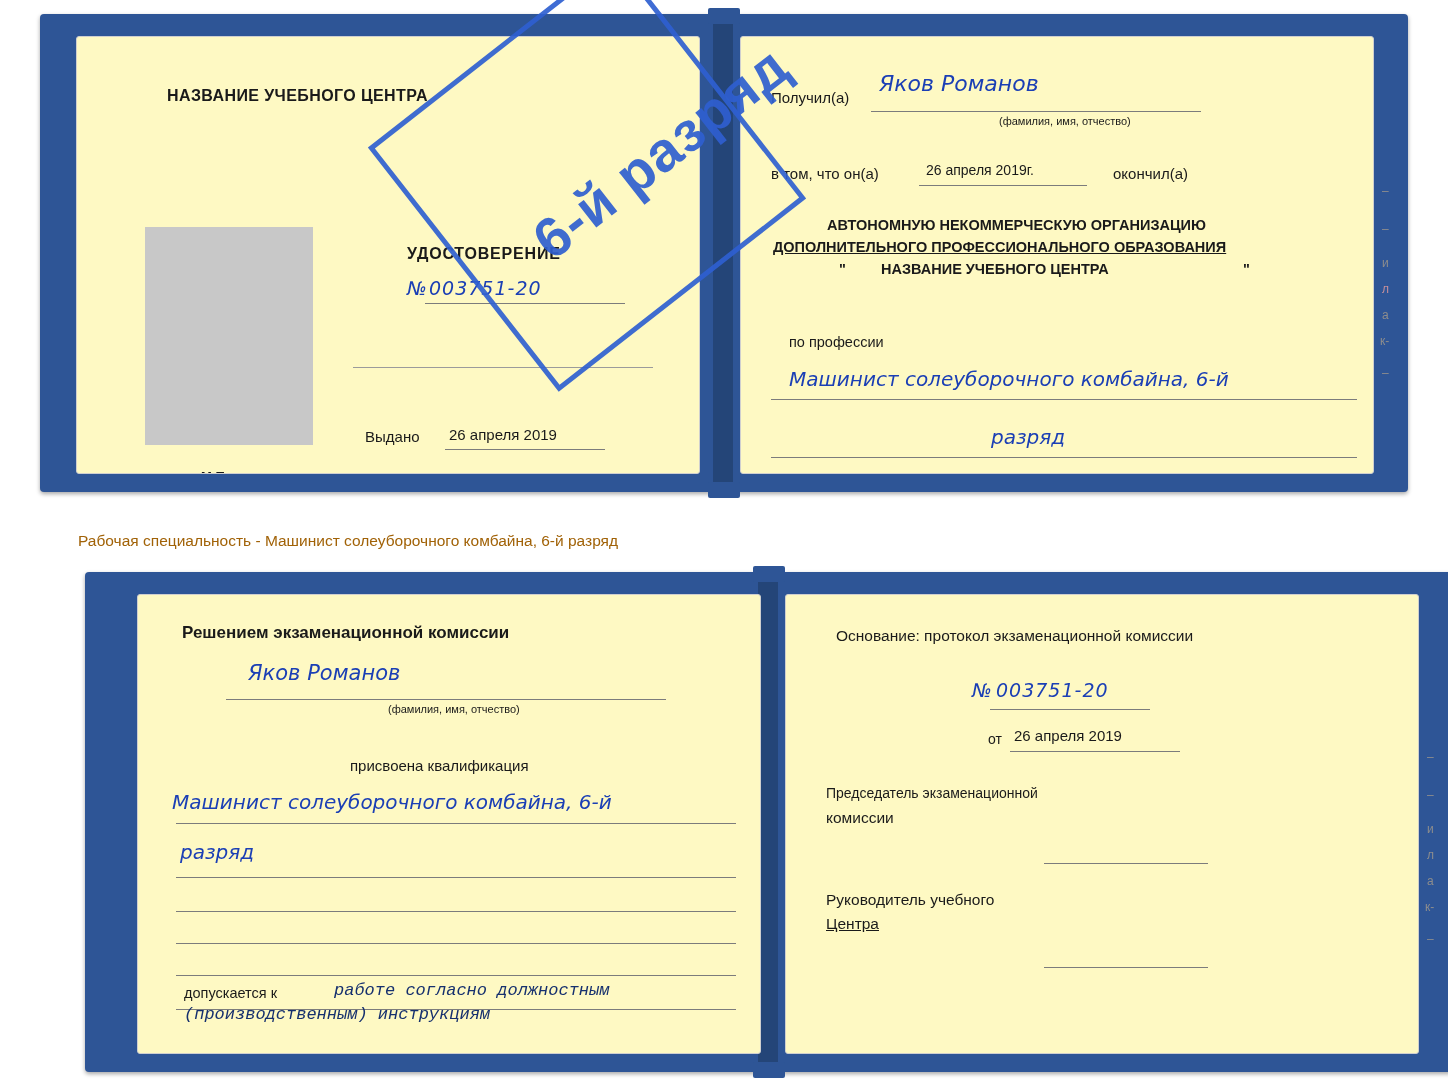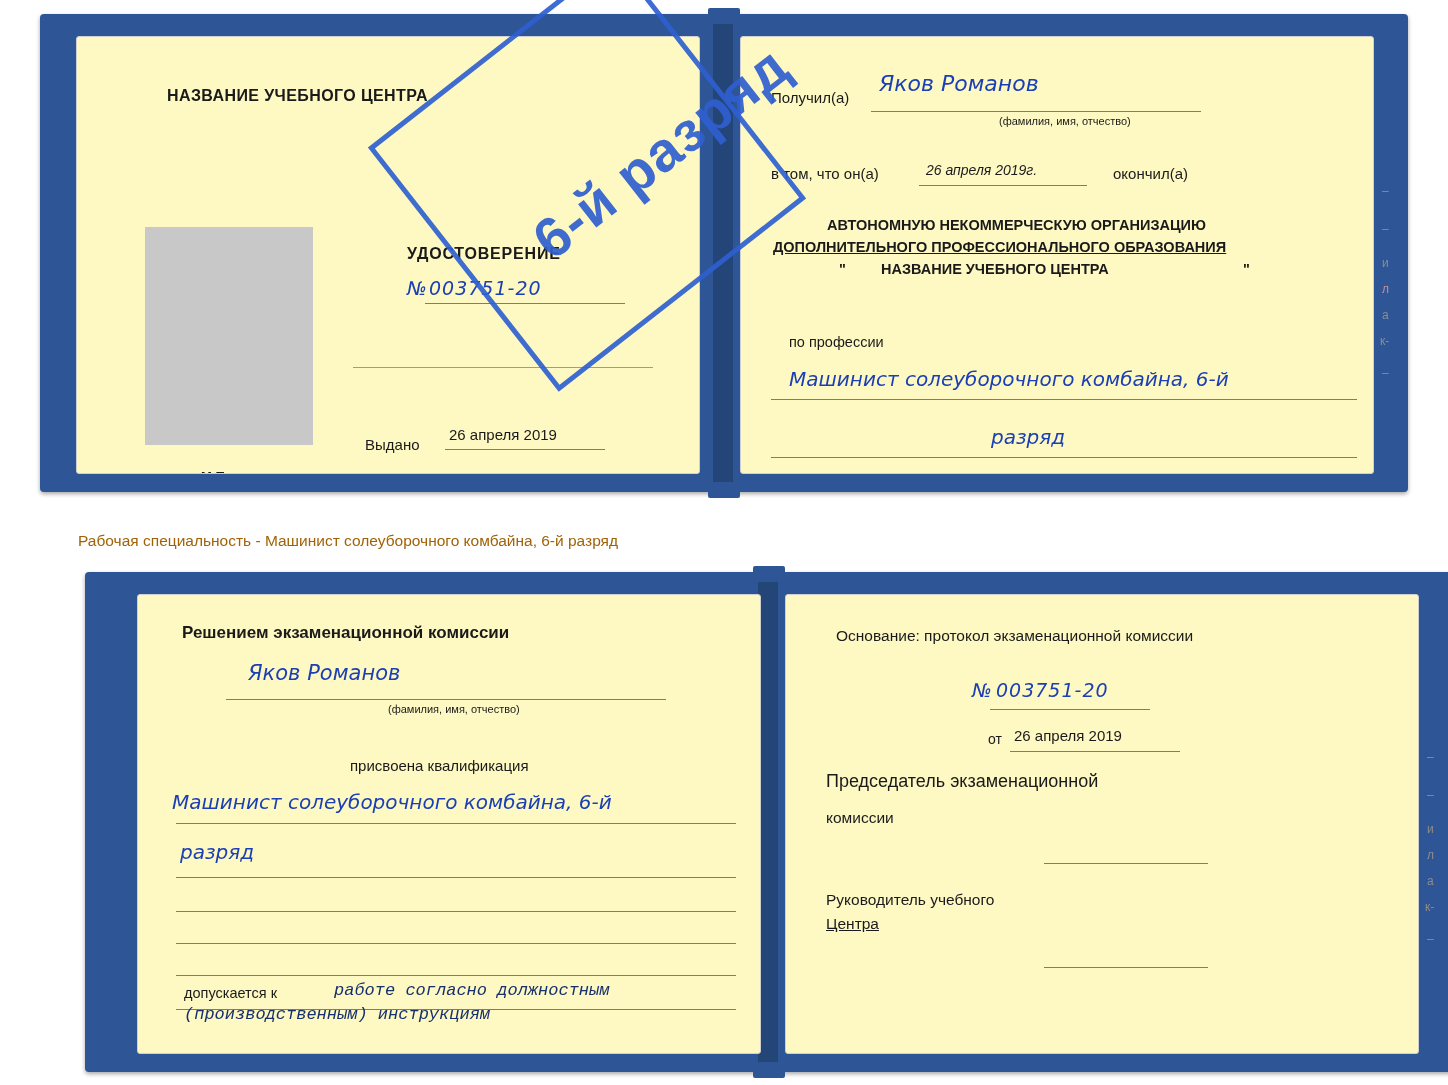--- a/index.html
+++ b/index.html
@@ -137,38 +137,38 @@
       <div class="photo" style="left:68px; top:190px; width:168px; height:218px;"></div>
 
       <div class="lbl bold" style="left:330px; top:208px; font-size:16px; letter-spacing:.8px;">УДОСТОВЕРЕНИЕ</div>
 
       <div class="hand" style="left:330px; top:240px; font-size:19px;">№</div>
       <div class="hand" style="left:352px; top:240px; font-size:19px; letter-spacing:1px;">003751-20</div>
       <div class="rule" style="left:348px; top:266px; width:200px;"></div>
 
       <div class="rule light" style="left:276px; top:330px; width:300px;"></div>
 
-      <div class="lbl" style="left:288px; top:391px; font-size:15px;margin-top:8px;">Выдано</div>
+      <div class="lbl" style="left:288px; top:391px; font-size:15px;">Выдано</div>
       <div class="lbl" style="left:372px; top:389px; font-size:15px;">26 апреля 2019</div>
       <div class="rule" style="left:368px; top:412px; width:160px;"></div>
 
       <div class="lbl bold" style="left:124px; top:432px; font-size:13px;">М.П.</div>
     </div>
   </div>
 
   <div class="page" style="left:700px; top:22px; width:632px; height:436px;">
     <div class="page-inner">
 
       <div class="lbl" style="left:30px; top:52px; font-size:15px;">Получил(а)</div>
       <div class="hand" style="left:138px; top:34px; font-size:22px;">Яков Романов</div>
       <div class="rule" style="left:130px; top:74px; width:330px;"></div>
       <div class="lbl small" style="left:258px; top:78px;">(фамилия, имя, отчество)</div>
 
       <div class="lbl" style="left:30px; top:128px; font-size:15px;">в том, что он(а)</div>
-      <div class="lbl" style="left:185px; top:125px; font-size:14px; font-style:italic;">26 апреля 2019г.</div>
+      <div class="lbl" style="left:185px; top:125px; font-size:14px; ">26 апреля 2019г.</div>
       <div class="rule" style="left:178px; top:148px; width:168px;"></div>
       <div class="lbl" style="left:372px; top:128px; font-size:15px;">окончил(а)</div>
 
       <div class="lbl bold" style="left:86px; top:180px; font-size:14.5px;">АВТОНОМНУЮ НЕКОММЕРЧЕСКУЮ ОРГАНИЗАЦИЮ</div>
       <div class="lbl bold" style="left:32px; top:202px; font-size:14.5px;text-decoration:underline;">ДОПОЛНИТЕЛЬНОГО ПРОФЕССИОНАЛЬНОГО ОБРАЗОВАНИЯ</div>
       <div class="lbl bold" style="left:98px; top:224px; font-size:14.5px;">"</div>
       <div class="lbl bold" style="left:140px; top:224px; font-size:14.5px;">НАЗВАНИЕ УЧЕБНОГО ЦЕНТРА</div>
       <div class="lbl bold" style="left:502px; top:224px; font-size:14.5px;">"</div>
 
       <div class="lbl" style="left:48px; top:297px; font-size:14.5px;">по профессии</div>
@@ -235,21 +235,21 @@
       <div class="lbl" style="left:50px; top:32px; font-size:15.5px;">Основание: протокол экзаменационной комиссии</div>
 
       <div class="hand" style="left:186px; top:84px; font-size:19px;">№</div>
       <div class="hand" style="left:210px; top:84px; font-size:19px; letter-spacing:1px;">003751-20</div>
       <div class="rule" style="left:204px; top:114px; width:160px;"></div>
 
       <div class="lbl" style="left:202px; top:136px; font-size:14px;">от</div>
       <div class="lbl" style="left:228px; top:132px; font-size:15px;">26 апреля 2019</div>
       <div class="rule" style="left:224px; top:156px; width:170px;"></div>
 
-      <div class="lbl" style="left:40px; top:176px; font-size:18px;">Председатель экзаменационной</div>
+      <div class="lbl" style="left:40px; top:190px; font-size:14px;">Председатель экзаменационной</div>
       <div class="lbl" style="left:40px; top:214px; font-size:15.5px;">комиссии</div>
       <div class="rule" style="left:258px; top:268px; width:164px;"></div>
 
       <div class="lbl" style="left:40px; top:296px; font-size:15.5px;">Руководитель учебного</div>
       <div class="lbl" style="left:40px; top:320px; font-size:15.5px;text-decoration:underline;">Центра</div>
       <div class="rule" style="left:258px; top:372px; width:164px;"></div>
     </div>
   </div>
 
   <div class="ghost" style="left:1342px; top:178px;">–</div>

